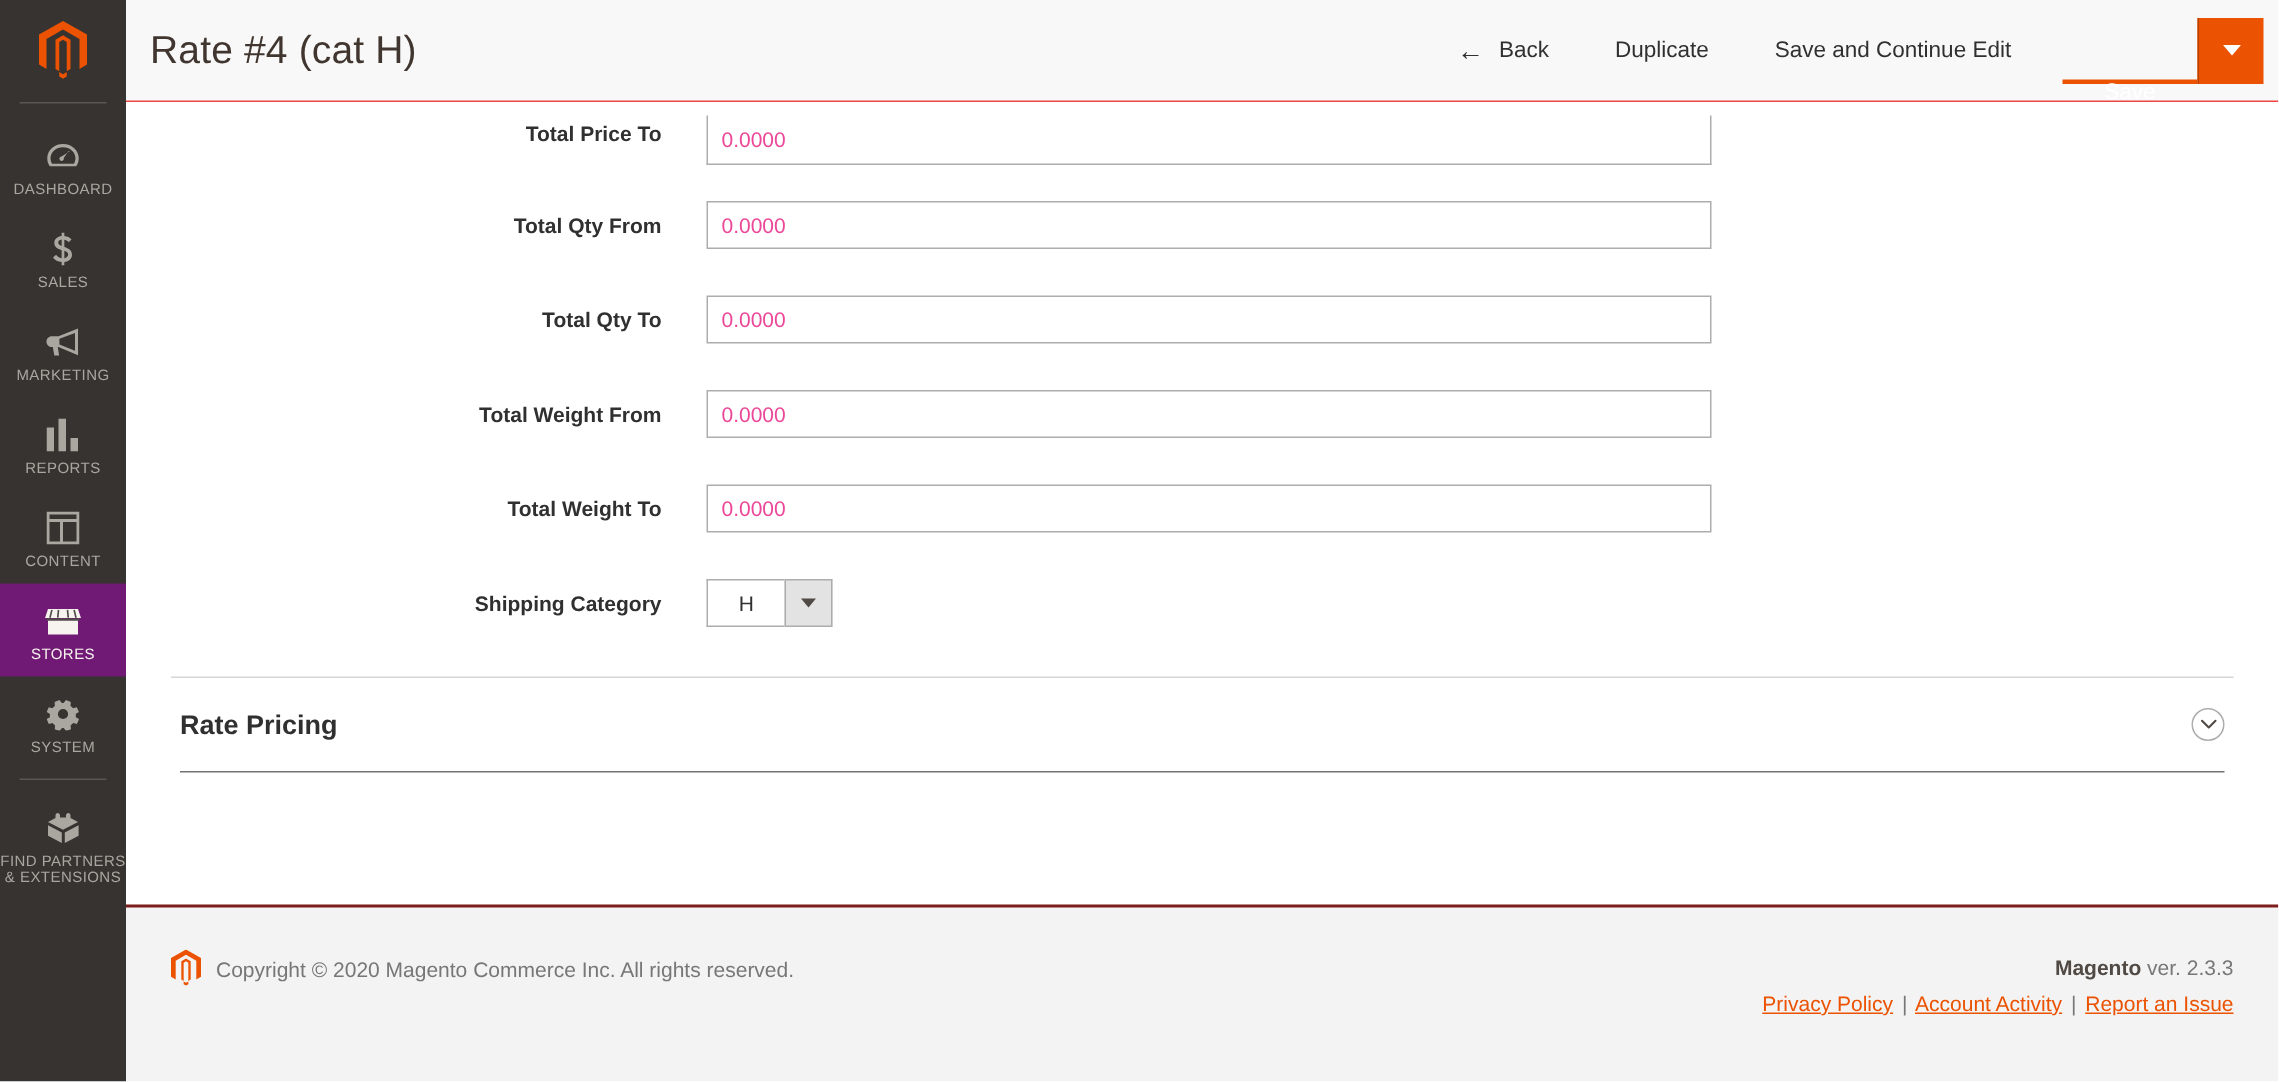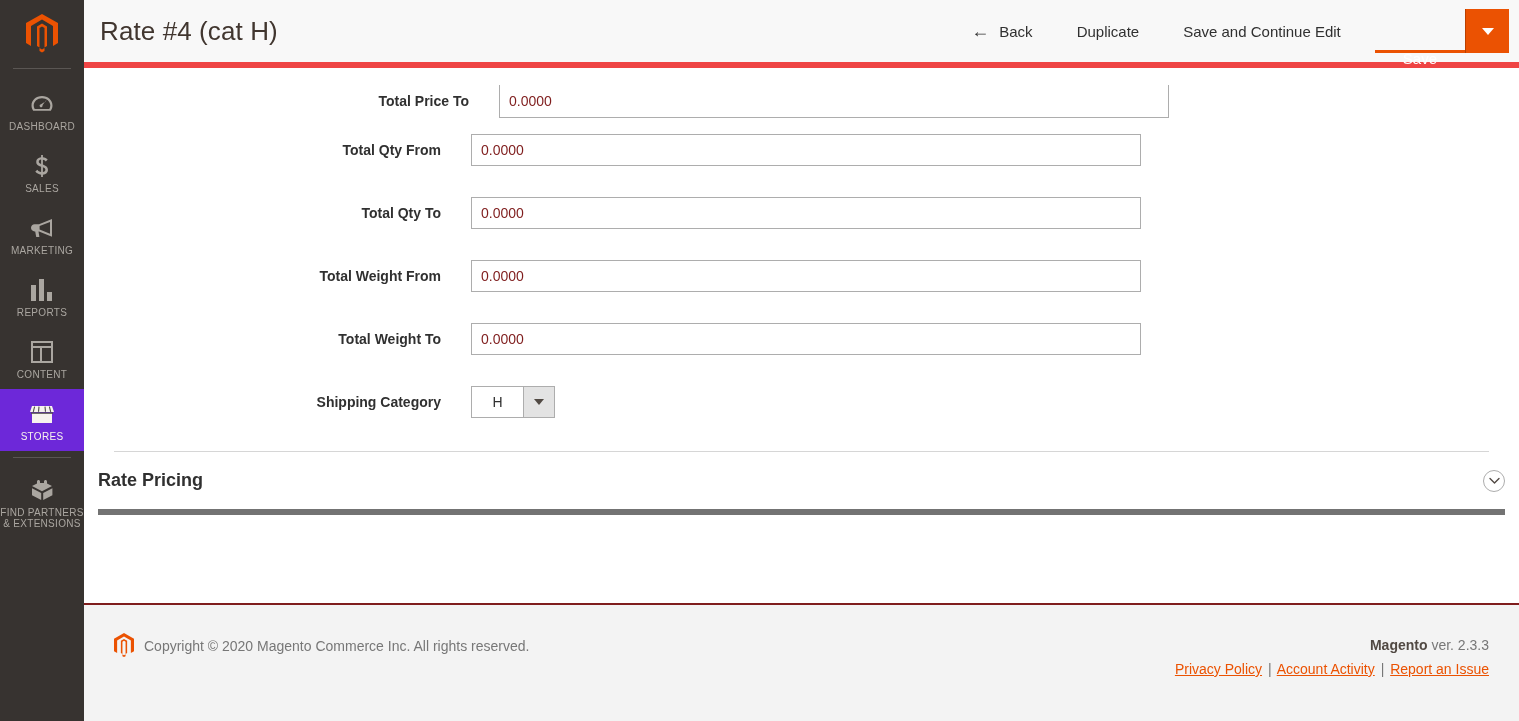--- a/index.html
+++ b/index.html
@@ -56,21 +56,21 @@
   }
   .nav-item .nav-icon svg { fill: #aaa6a0; display:block; }
   .nav-label {
     font-size: 10px;
     letter-spacing: 0.3px;
     text-align: center;
     line-height: 11px;
     white-space: pre-line;
   }
   .nav-item.active {
-    background: #6d28d9;
+    background: #701a75;
   }
   .nav-item.active .nav-icon svg { fill: #f7f3ee; }
   .nav-item.active .nav-label { color: #f7f3ee; }
   .nav-divider {
     width: 58px; height: 1px; background: #5a5653;
     margin: 6px auto 6px auto;
   }
   .nav-item.tall { height: 74px; }
 
   
@@ -81,21 +81,21 @@
     background: #ffffff;
     overflow: hidden;
   }
 
   
   .page-header {
     position: absolute;
     top: 0; left: 0; right: 0;
     height: 68px;
     background: #f8f8f8;
-    border-bottom: 6px solid #ef4444;
+    border-bottom: 1px solid #ef4444;
     display: flex;
     align-items: center;
     padding-left: 16px;
     z-index: 20;
   }
   .page-title {
     font-size: 26px;
     font-weight: normal;
     color: #41362f;
     letter-spacing: 0.1px;
@@ -169,41 +169,41 @@
     overflow: hidden;
   }
   .fieldset {
     padding: 0;
   }
   .field-row {
     display: flex;
     align-items: center;
     height: 63px;
   }
-  .field-row:first-child { height: 50px; align-items: flex-end; margin-left: 28px; }
+  .field-row:first-child { height: 50px; align-items: center; }
   .field-label {
     width: 387px;
     flex: 0 0 387px;
     text-align: right;
     padding-right: 30px;
     font-size: 14px;
     color: #303030;
     font-weight: bold;
     white-space: nowrap;
   }
   .field-row:first-child .field-label { padding-bottom: 9px; }
   .field-control { flex: 1 1 auto; position: relative; }
   .text-input {
     width: 670px;
     height: 32px;
     border: 1px solid #adadad;
     background: #ffffff;
     font-family: "Liberation Sans", sans-serif;
     font-size: 14px;
-    color: #7f1d1d;
+    color: #ec4899;
     padding: 0 9px;
     outline: none;
   }
   .field-row:first-child .text-input {
     height: 33px;
     border-top: none;
     position: relative;
     top: 0;
   }
   .select-wrap {
@@ -237,25 +237,25 @@
     border-right: 5px solid transparent;
     border-top: 6px solid #514943;
   }
 
   .section-divider {
     height: 1px;
     background: #d6d6d6;
     margin: 18px 30px 0 30px;
   }
   .collapsible {
-    margin: 0 14px;
+    margin: 0 36px;
     height: 63px;
     display: flex;
     align-items: center;
-    border-bottom: 6px solid #737373;
+    border-bottom: 1px solid #737373;
     cursor: pointer;
   }
   .collapsible-title {
     font-size: 18px;
     font-weight: bold;
     color: #303030;
   }
   .collapsible-toggle {
     margin-left: auto;
     width: 22px; height: 22px;
@@ -369,20 +369,29 @@
       <span class="nav-icon">
         <svg width="24" height="20" viewBox="0 0 24 20">
             <path d="M2 2h20l2 6H0L2 2zm0 7h20v10H2V9z" fill="#f7f3ee"></path>
             <path d="M1 8.4h22v1.4H1z" fill="#4f4b48"></path>
             <path d="M4.6 2.6l-1.3 5.2M9 2.6l-.5 5.2M15 2.6l.5 5.2M19.4 2.6l1.3 5.2" stroke="#4f4b48" stroke-width="1.1" fill="none"></path>
           </svg>
       </span>
       <span class="nav-label">STORES</span>
     </a>
 
+    <a class="nav-item">
+      <span class="nav-icon">
+        <svg width="22" height="22" viewBox="0 0 22 22">
+            <path d="M19.4 13l2.2-1.3-1.4-3.2-2.5.6c-.5-.6-1-1.1-1.7-1.5l.2-2.6L13 3.7l-1.6 2c-.4-.1-.8-.1-1.2 0L8.6 3.7 5.4 5l.2 2.6c-.6.4-1.2.9-1.7 1.5L1.5 8.5.1 11.7 2.3 13c-.1.7-.1 1.4 0 2.1L.1 16.4l1.4 3.2 2.5-.6c.5.6 1 1.1 1.7 1.5l-.2 2.6 3.2 1.3 1.6-2c.4.1.8.1 1.2 0l1.6 2 3.2-1.3-.2-2.6c.6-.4 1.2-.9 1.7-1.5l2.5.6 1.4-3.2-2.2-1.3c.1-.7.1-1.4 0-2.1z" transform="translate(0,-2)"></path>
+            <circle cx="11" cy="11" r="3.4" fill="#373330"></circle>
+          </svg>
+      </span>
+      <span class="nav-label">SYSTEM</span>
+    </a>
 
     <div class="nav-divider"></div>
 
     <a class="nav-item tall">
       <span class="nav-icon">
         <svg width="24" height="20" viewBox="0 0 24 20">
             <path d="M7 1.5c0-.8.7-1.5 1.5-1.5S10 .7 10 1.5V3h4V1.5C14 .7 14.7 0 15.5 0S17 .7 17 1.5V3.4l5 2.6-10 5.2L2 6l5-2.6V1.5zM2 8.2l9.2 4.8V20L2 15.2V8.2zm11.2 11.8v-7l9.2-4.8v7L13.2 20z"></path>
           </svg>
       </span>
       <span class="nav-label">FIND PARTNERS

